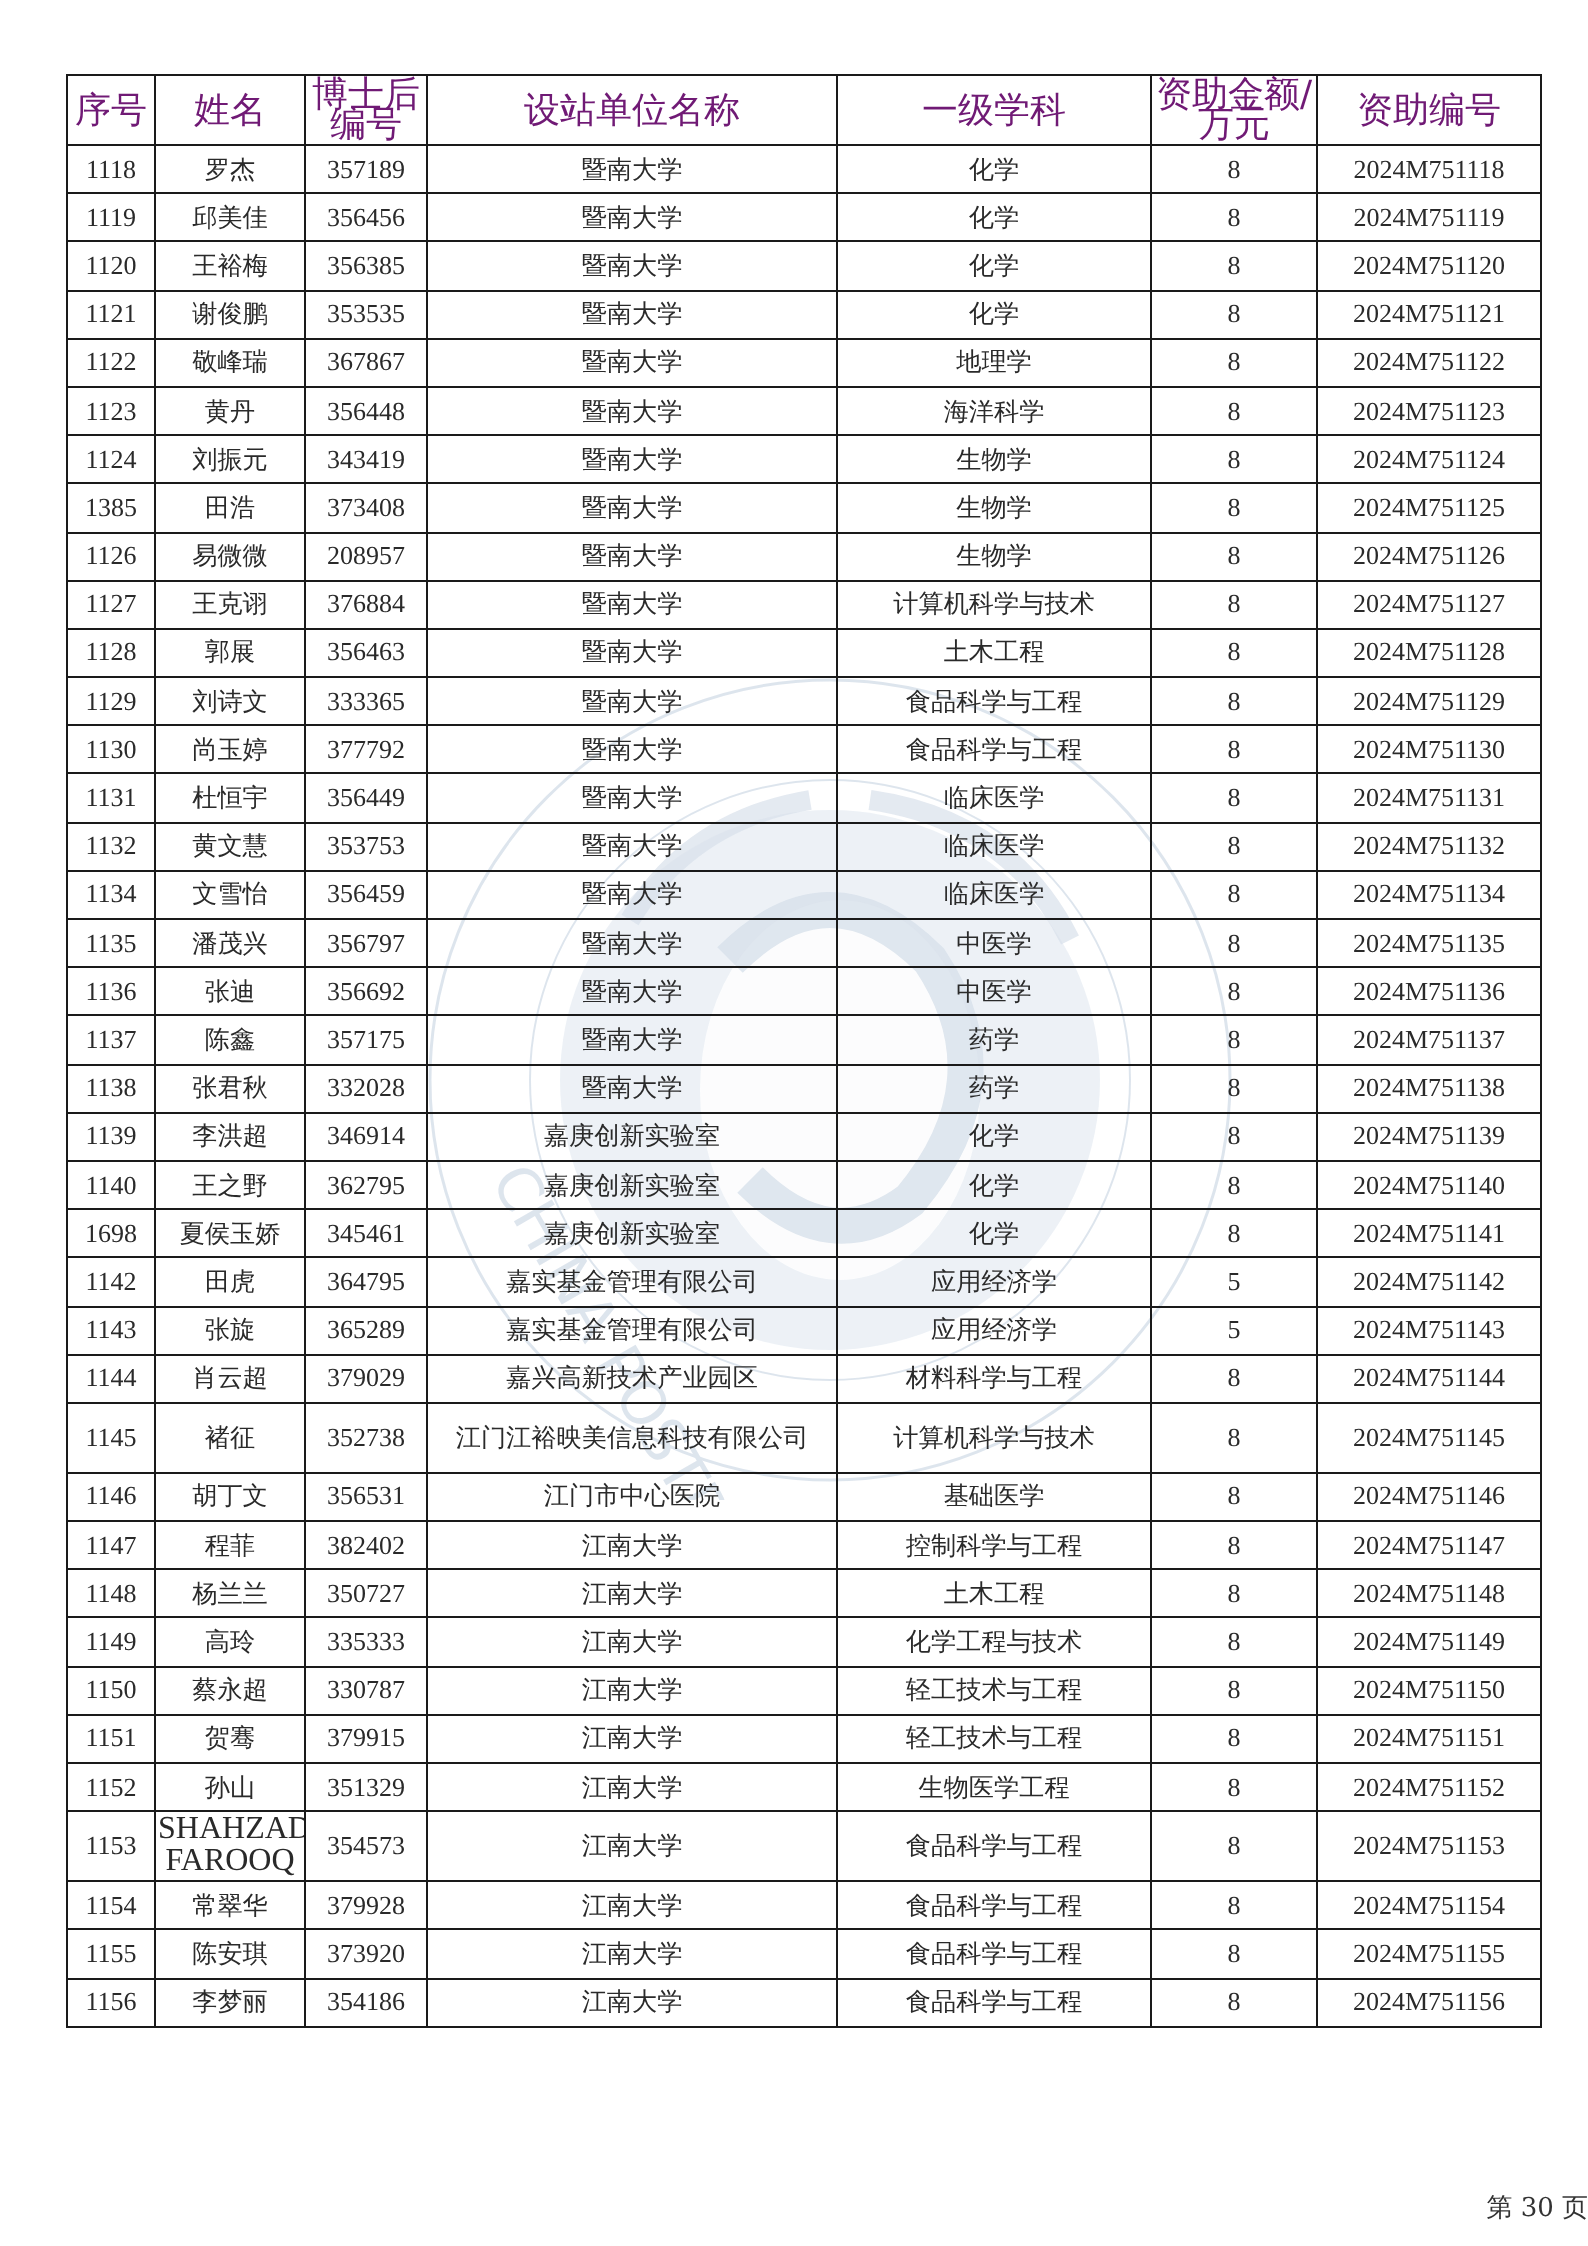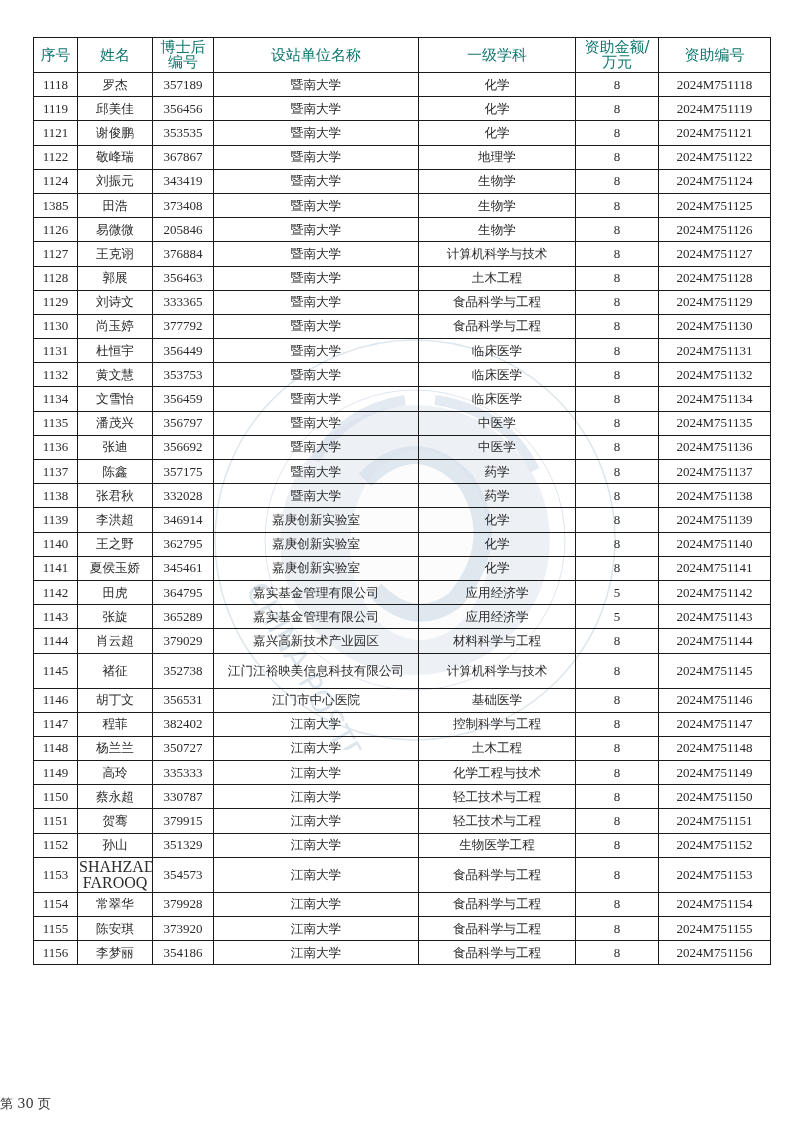--- a/index.html
+++ b/index.html
@@ -12,26 +12,26 @@
     table.grid col.c0 { width: 44px; }
     table.grid col.c1 { width: 75px; }
     table.grid col.c2 { width: 61px; }
     table.grid col.c3 { width: 205px; }
     table.grid col.c4 { width: 157px; }
     table.grid col.c5 { width: 83px; }
     table.grid col.c6 { width: 112px; }
     table.grid th, table.grid td { border: 1.3px solid #1a1a1a; text-align: center;
                  vertical-align: middle; padding: 0 1px; overflow: hidden; }
     table.grid th { height: 34px; font-family: "DejaVu Sans", "Liberation Sans", sans-serif;
-                 font-weight: normal; font-size: 15px; line-height: 15px; color: #0f766e; }
+                 font-weight: normal; font-size: 18px; line-height: 15px; color: #701a75; }
     table.grid td { height: 23.2px; font-size: 12.6px; line-height: 14px; color: #2a2a2a; }
     table.grid tr.tall td { height: 34px; }
     table.grid td.num { font-family: "Liberation Serif", "DejaVu Serif", serif; font-size: 13px; }
     table.grid td.en { font-family: "Liberation Serif", "DejaVu Serif", serif; font-size: 16px; line-height: 16px; }
-    .page-footer { position: absolute; left: 0; width: 794px; top: 1095px; text-align: left;
+    .page-footer { position: absolute; left: 0; width: 794px; top: 1095px; text-align: right;
                    font-size: 13px; color: #333; z-index: 1; }
   </style>
 </head>
 <body>
 
 <svg class="watermark" viewBox="0 0 420 420">
   <circle cx="210" cy="210" r="200" fill="none" stroke="#c3d0df" stroke-width="1.5"></circle>
   <circle cx="210" cy="210" r="150" fill="none" stroke="#c3d0df" stroke-width="1"></circle>
   <circle cx="210" cy="210" r="135" fill="#d3dee9" opacity="0.75"></circle>
   <ellipse cx="215" cy="215" rx="70" ry="95" fill="#ffffff" opacity="0.85"></ellipse>
@@ -75,59 +75,77 @@
       <tr>
         <td class="num">1119</td>
         <td>邱美佳</td>
         <td class="num">356456</td>
         <td>暨南大学</td>
         <td>化学</td>
         <td class="num">8</td>
         <td class="num">2024M751119</td>
       </tr>
       <tr>
+        <td class="num">1120</td>
+        <td>王裕梅</td>
+        <td class="num">356385</td>
+        <td>暨南大学</td>
+        <td>化学</td>
+        <td class="num">8</td>
+        <td class="num">2024M751120</td>
+      </tr>
+      <tr>
         <td class="num">1121</td>
         <td>谢俊鹏</td>
         <td class="num">353535</td>
         <td>暨南大学</td>
         <td>化学</td>
         <td class="num">8</td>
         <td class="num">2024M751121</td>
       </tr>
       <tr>
         <td class="num">1122</td>
         <td>敬峰瑞</td>
         <td class="num">367867</td>
         <td>暨南大学</td>
         <td>地理学</td>
         <td class="num">8</td>
         <td class="num">2024M751122</td>
       </tr>
       <tr>
+        <td class="num">1123</td>
+        <td>黄丹</td>
+        <td class="num">356448</td>
+        <td>暨南大学</td>
+        <td>海洋科学</td>
+        <td class="num">8</td>
+        <td class="num">2024M751123</td>
+      </tr>
+      <tr>
         <td class="num">1124</td>
         <td>刘振元</td>
         <td class="num">343419</td>
         <td>暨南大学</td>
         <td>生物学</td>
         <td class="num">8</td>
         <td class="num">2024M751124</td>
       </tr>
       <tr>
         <td class="num">1385</td>
         <td>田浩</td>
         <td class="num">373408</td>
         <td>暨南大学</td>
         <td>生物学</td>
         <td class="num">8</td>
         <td class="num">2024M751125</td>
       </tr>
       <tr>
         <td class="num">1126</td>
         <td>易微微</td>
-        <td class="num">205846</td>
+        <td class="num">208957</td>
         <td>暨南大学</td>
         <td>生物学</td>
         <td class="num">8</td>
         <td class="num">2024M751126</td>
       </tr>
       <tr>
         <td class="num">1127</td>
         <td>王克诩</td>
         <td class="num">376884</td>
         <td>暨南大学</td>
@@ -237,21 +255,21 @@
       <tr>
         <td class="num">1140</td>
         <td>王之野</td>
         <td class="num">362795</td>
         <td>嘉庚创新实验室</td>
         <td>化学</td>
         <td class="num">8</td>
         <td class="num">2024M751140</td>
       </tr>
       <tr>
-        <td class="num">1141</td>
+        <td class="num">1698</td>
         <td>夏侯玉娇</td>
         <td class="num">345461</td>
         <td>嘉庚创新实验室</td>
         <td>化学</td>
         <td class="num">8</td>
         <td class="num">2024M751141</td>
       </tr>
       <tr>
         <td class="num">1142</td>
         <td>田虎</td>

